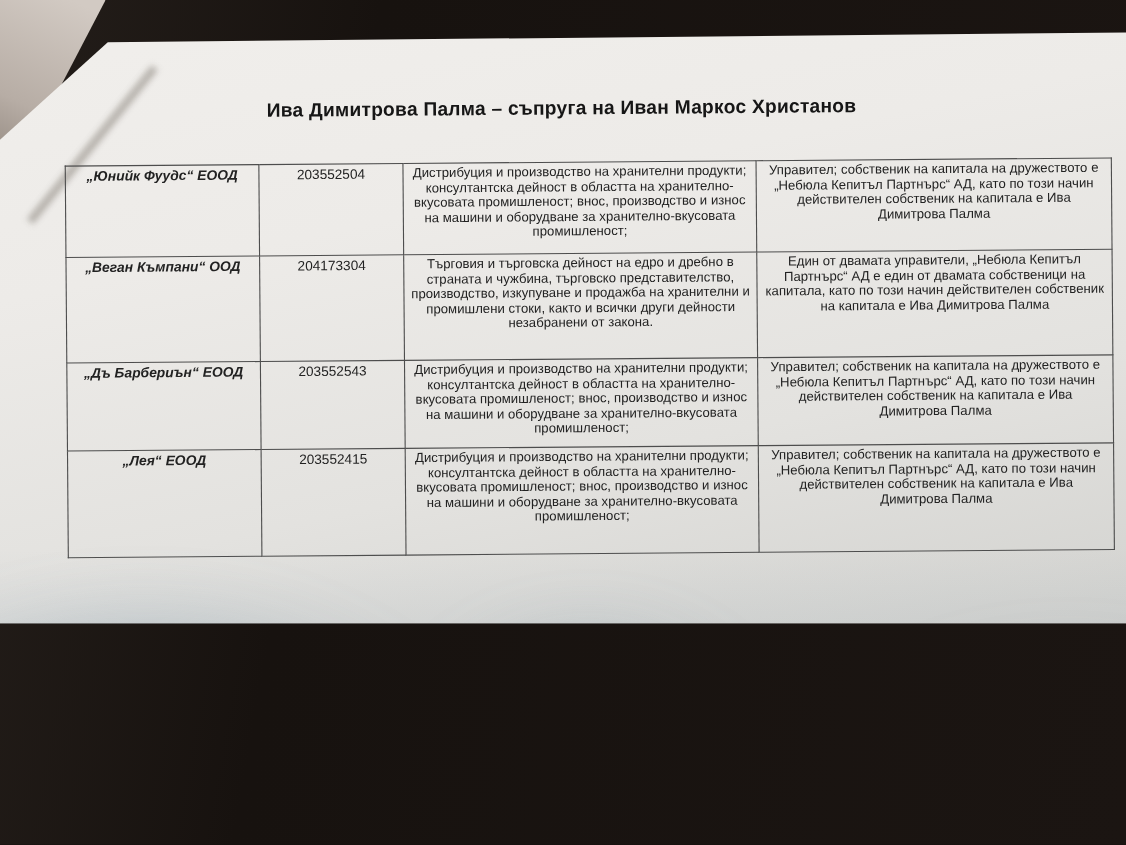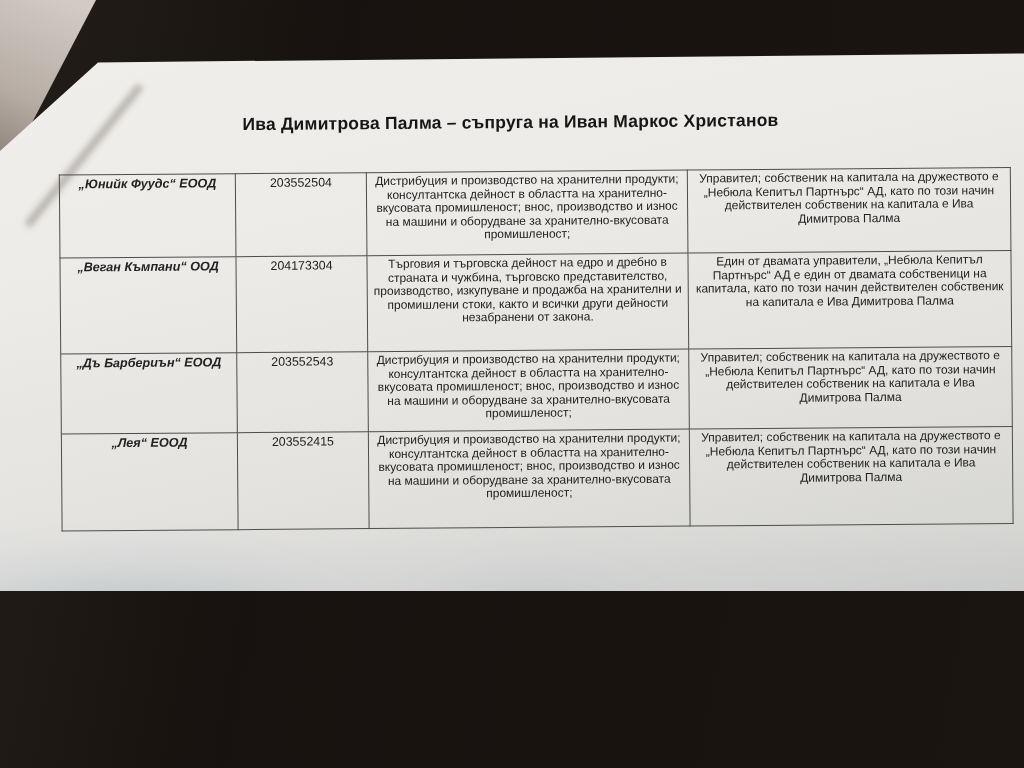--- a/index.html
+++ b/index.html
@@ -11,21 +11,20 @@
     position:absolute;left:0;top:0;width:120px;height:200px;
     clip-path:polygon(0 0,80% 0,0 92%);
     background:linear-gradient(205deg,#d2cac3 10%,#b7ada5 55%,#7c7269 96%);
   }
 
   
   .paper{
     position:absolute;left:0;top:0;width:1024px;height:567px;
     clip-path:polygon(9.57% 6.77%,100% 5.2%,100% 100%,0 100%,0 22.4%);
     background:linear-gradient(168deg,#f1efec 0%,#edebe8 35%,#e3e2df 68%,#d2d2cf 100%);
-    margin-top:24px;
   }
   .edge-seam{
     position:absolute;left:-6px;top:128px;width:180px;height:7px;
     background:rgba(80,70,60,.38);filter:blur(3px);
     transform:rotate(-51deg);
   }
 
   
   .shadow{position:absolute;border-radius:50%;pointer-events:none;}
   .sh-left{left:-150px;top:590px;width:560px;height:430px;background:rgba(116,144,164,.50);filter:blur(42px);}

